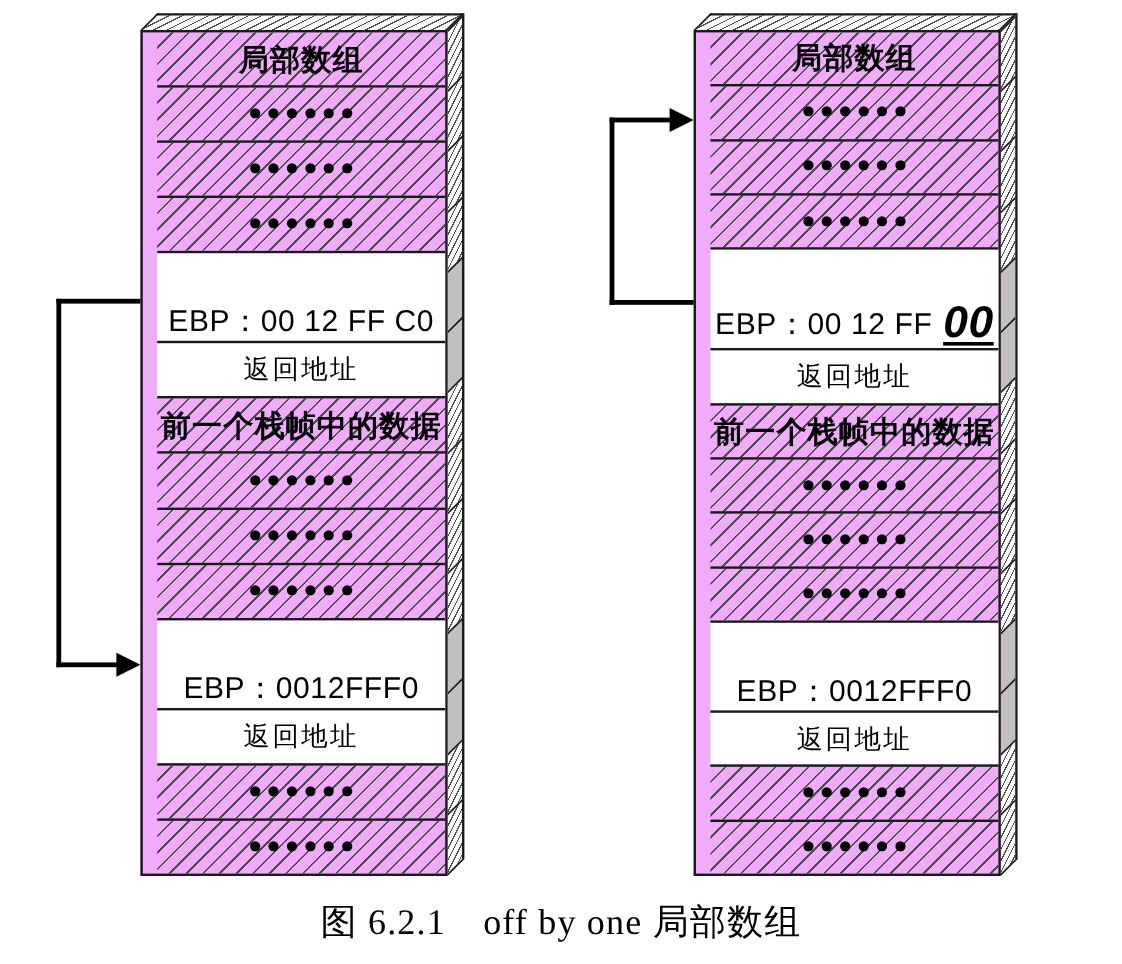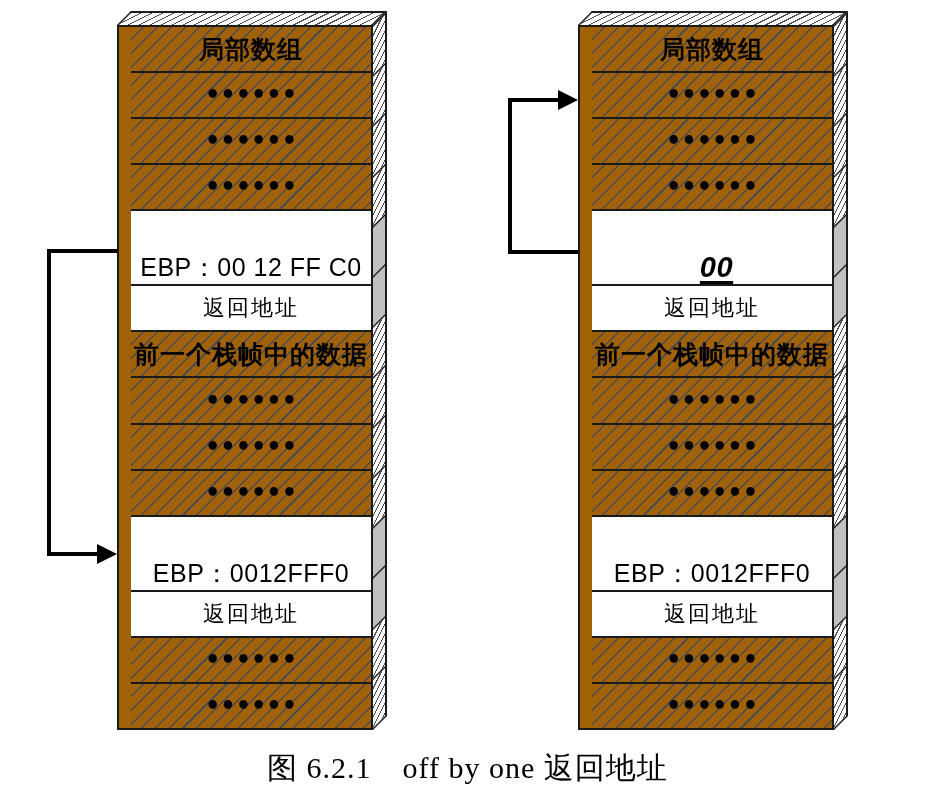--- a/index.html
+++ b/index.html
@@ -10,40 +10,40 @@
   }
 
   
   .stack { position:absolute; top:25px; width:256px; height:705px; }
   .stack-left  { left:117px; }
   .stack-right { left:578px; }
 
   .front {
     position:absolute; left:0; top:0; width:100%; height:100%;
     border:2px solid #1a1a1a; box-sizing:border-box;
-    display:flex; flex-direction:column; background:#a16207;padding-left:12px;
+    display:flex; flex-direction:column; background:#f0abfc;padding-left:12px;
   }
   .row {
     flex:1; display:flex; align-items:center; justify-content:center;
     border-top:2px solid #1a1a1a; position:relative; text-align:center;
   }
   .row:first-child { border-top:none; }
   .hatch {
     background:repeating-linear-gradient(135deg,
       rgba(0,0,0,0) 0px, rgba(0,0,0,0) 8.3px,
       #4d4d4d 8.3px, #4d4d4d 9.8px);
   }
   .row.white { background:#ffffff; }
 
   .cn-strong { font-size:25px; font-weight:bold; letter-spacing:1px; background:rgba(255,255,255,0); }
   .cn        { font-size:22px; letter-spacing:2px; }
   .ebp       { font-family:"Liberation Sans","DejaVu Sans",sans-serif; font-size:25px; letter-spacing:0.5px;margin-top:40px; }
   .dots      { font-family:"DejaVu Sans",sans-serif; font-size:24px; font-weight:bold; letter-spacing:0px; }
   .byte-em   {
-    font-weight:bold; font-style:italic; font-size:29px; margin-left:9px;
+    font-weight:bold; font-style:italic; font-size:37px; margin-left:9px;
     text-decoration:underline; text-decoration-thickness:3px; text-underline-offset:4px;
   }
 
   
   .top-face {
     position:absolute; left:0; top:-14px; width:256px; height:14px;
     transform:skewX(-45deg); transform-origin:0 100%;
     border:2px solid #1a1a1a; border-bottom:none; box-sizing:border-box;
     background:repeating-linear-gradient(135deg,
       rgba(0,0,0,0) 0px, rgba(0,0,0,0) 6.3px, #4d4d4d 6.3px, #4d4d4d 7.8px);
@@ -172,20 +172,21 @@
       <div class="row hatch">
           <span class="dots">••••••</span>
         </div>
       <div class="row hatch">
           <span class="dots">••••••</span>
         </div>
       <div class="row hatch">
           <span class="dots">••••••</span>
         </div>
       <div class="row white">
+        <span class="ebp">EBP：00 12 FF</span>
           <span class="ebp byte-em">00</span>
       </div>
       <div class="row white">
           <span class="cn">返回地址</span>
         </div>
       <div class="row hatch">
           <span class="cn-strong">前一个栈帧中的数据</span>
         </div>
       <div class="row hatch">
           <span class="dots">••••••</span>
@@ -218,15 +219,15 @@
     <div class="ahead" style="left:97px; top:544px;"></div>
   </div>
 
   <div>
     <div class="aseg" style="left:508px; top:250px; width:70px; height:4px;"></div>
     <div class="aseg" style="left:508px; top:98px; width:4px; height:156px;"></div>
     <div class="aseg" style="left:508px; top:98px; width:52px; height:4px;"></div>
     <div class="ahead" style="left:558px; top:90px;"></div>
   </div>
 
-  <div class="caption">图 6.2.1　off by one 返回地址</div>
+  <div class="caption">图 6.2.1　off by one 局部数组</div>
 
 </div>
 
 </body></html>

